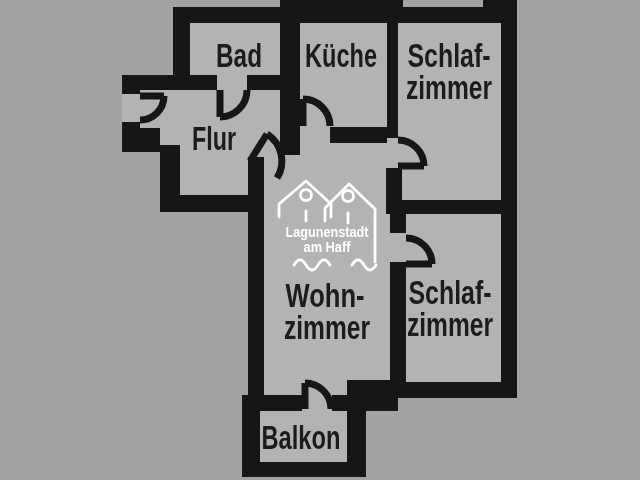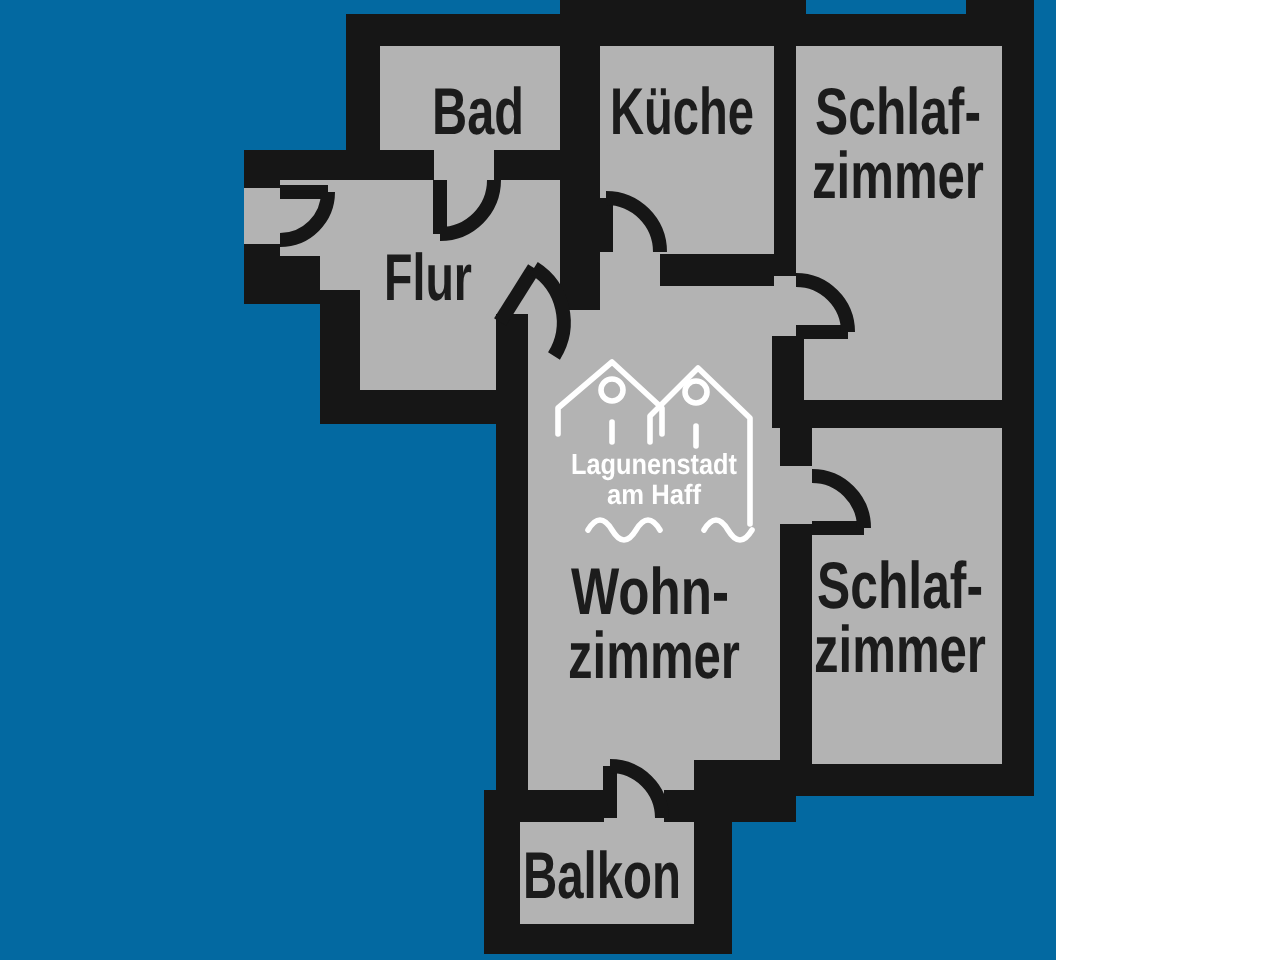--- a/index.html
+++ b/index.html
@@ -2,23 +2,23 @@
 <html><head>
 <meta charset="utf-8">
 <style>
   html, body {
     margin: 0;
     padding: 0;
     background: #ffffff;
   }
   .stage {
     position: relative;
-    width: 528px;
+    width: 640px;
     height: 480px;
-    background: #0369a1;
+    background: #a3a3a3;
     overflow: hidden;
   }
   svg {
     display: block;
   }
   .room-label {
     font-family: "Liberation Sans", sans-serif;
     font-weight: bold;
     font-size: 33px;
   }

